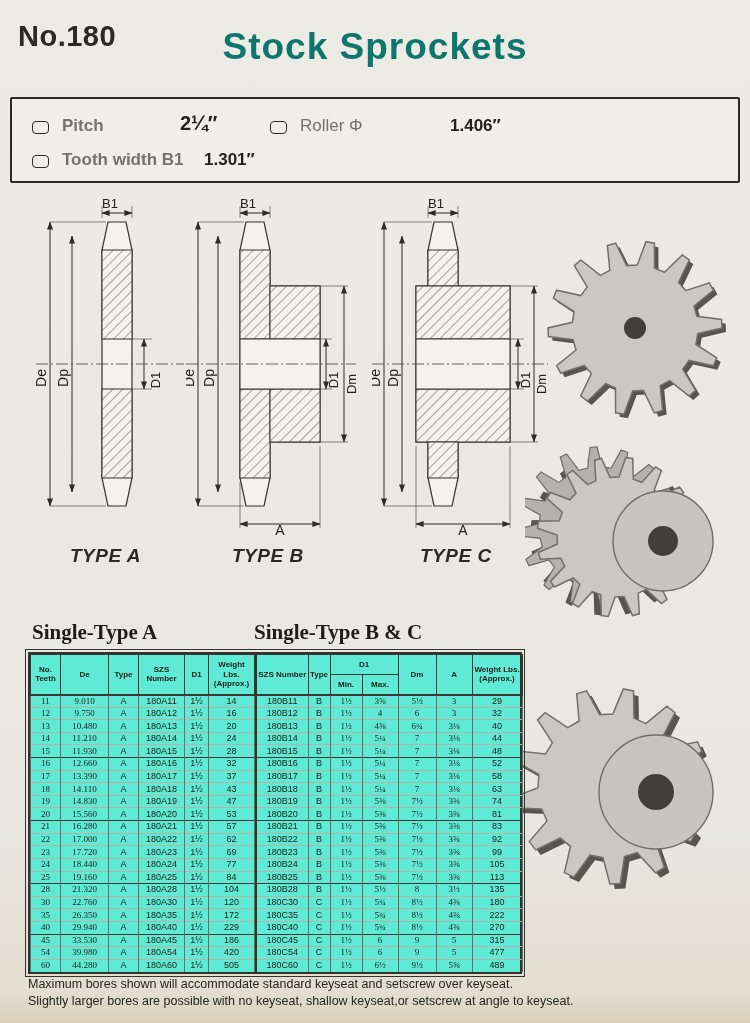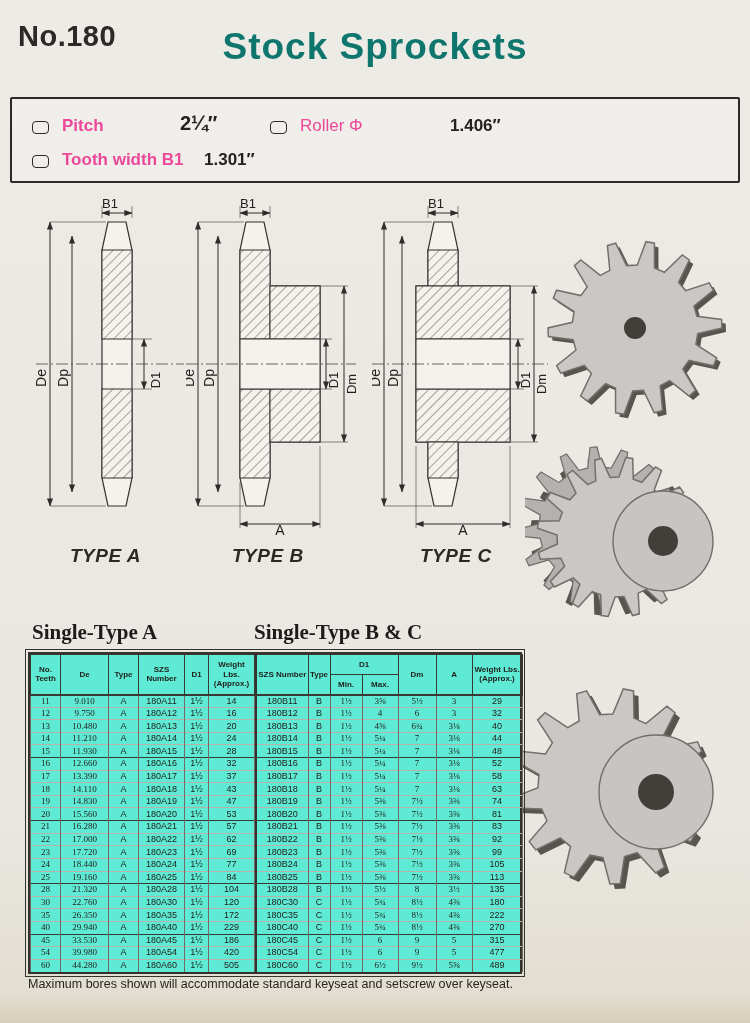--- a/index.html
+++ b/index.html
@@ -10,21 +10,21 @@
   }
   .abs{position:absolute;}
 
   
   .cat-no{left:18px;top:20px;font-size:29px;font-weight:800;letter-spacing:.5px;color:#2b2a26;}
   .main-title{left:150px;top:26px;width:450px;text-align:center;font-size:37px;font-weight:800;letter-spacing:1px;color:#0f766e;}
 
   
   .spec-box{left:10px;top:97px;width:726px;height:82px;border:2.5px solid #2b2a26;border-radius:2px;background:rgba(246,245,240,.45);}
   .cbx{position:absolute;width:15px;height:11px;border:1.6px solid #2b2a26;border-radius:4px;background:transparent;}
-  .spec-label{position:absolute;font-size:17px;font-weight:bold;color:#ec4899;}
+  .spec-label{position:absolute;font-size:17px;font-weight:bold;color:#737373;}
   .spec-label.reg{font-weight:normal;}
   .spec-value{position:absolute;font-size:17px;font-weight:bold;color:#23221e;}
   .spec-value.big{font-size:20px;}
 
   
   svg{display:block;}
   .dim-line{stroke:#2e2c28;stroke-width:1;}
   .tick{stroke:#55534d;stroke-width:.7;}
   .cl{stroke:#45433d;stroke-width:.8;stroke-dasharray:12 3 2 3;}
   .outline{fill:#f3f2ed;stroke:#33312d;stroke-width:1.2;}
@@ -626,13 +626,14 @@
           <td>9½</td>
           <td>5⅝</td>
           <td>489</td>
         </tr>
       </tbody>
   </table>
 </div>
 
 <div class="abs notes">
   <div>Maximum bores shown will accommodate standard keyseat and setscrew over keyseat.</div>
+  <div>Slightly larger bores are possible with no keyseat, shallow keyseat,or setscrew at angle to keyseat.</div>
 </div>
 
 </body></html>

